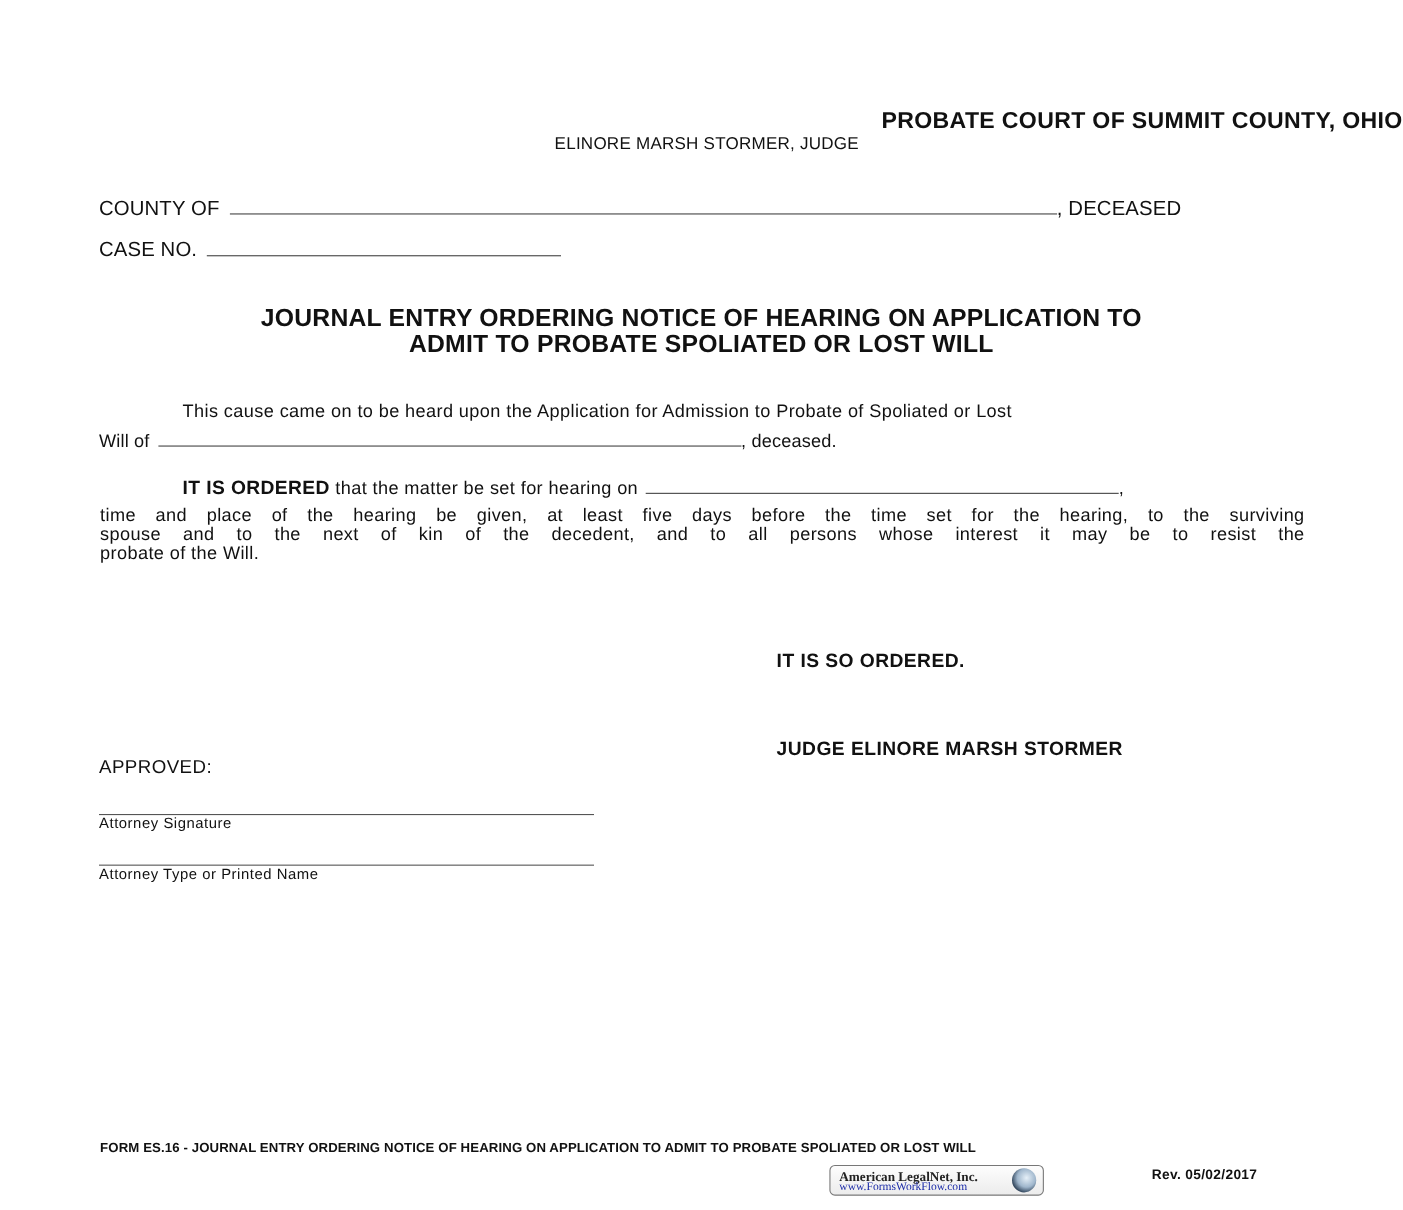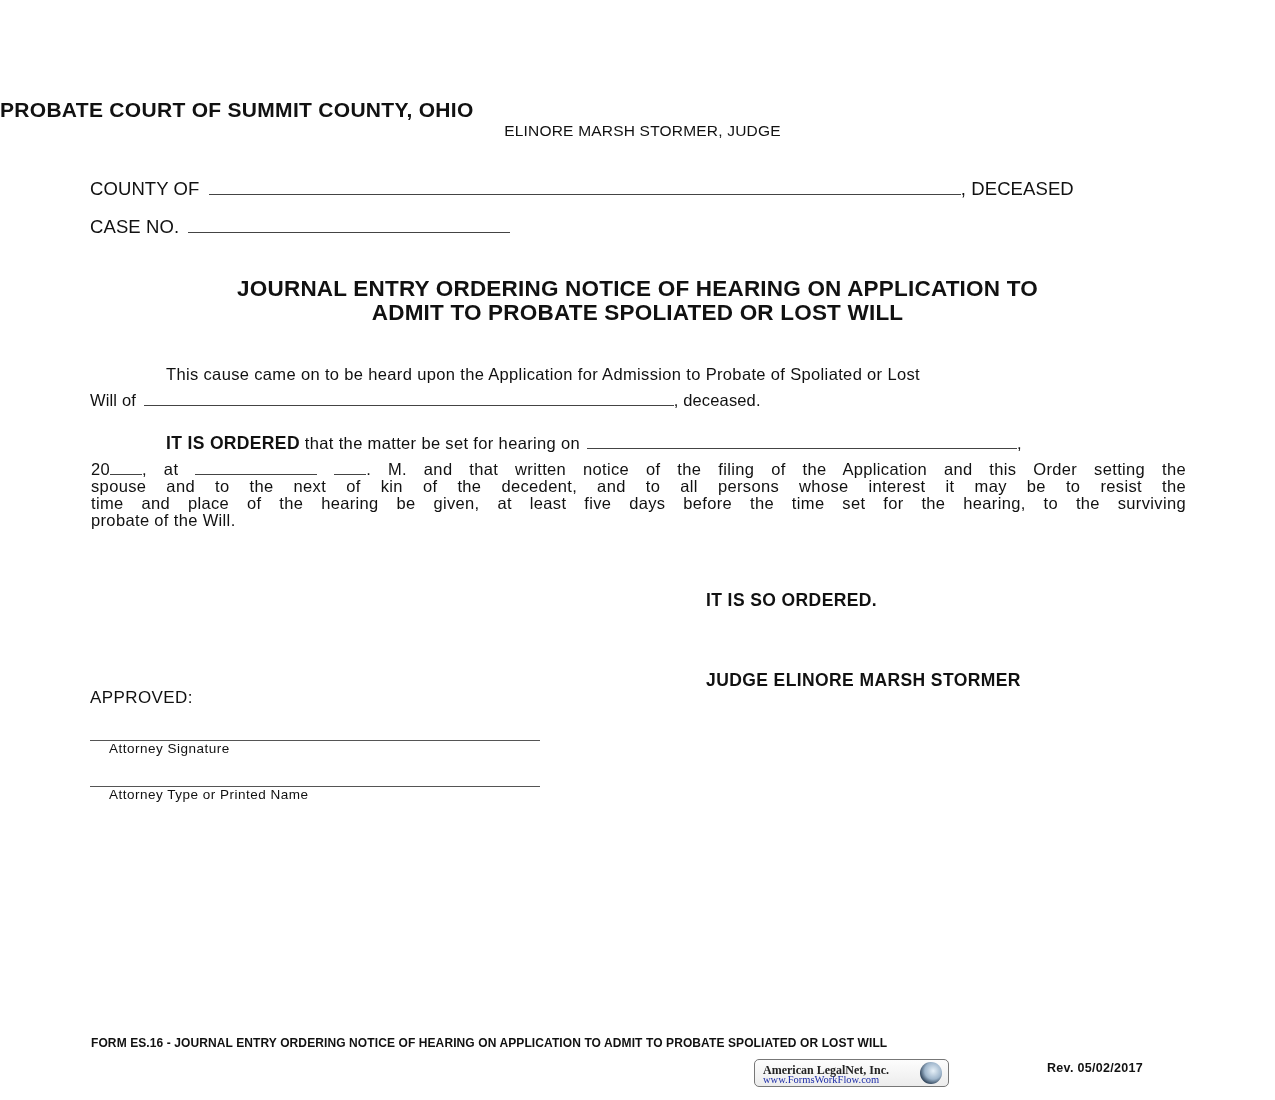--- a/index.html
+++ b/index.html
@@ -1,36 +1,36 @@
 <!DOCTYPE html>
 <html><head>
   <meta charset="utf-8">
   <style>
     html, body { margin: 0; padding: 0; background: #ffffff; }
     body {
       width: 1275px; height: 1100px; position: relative; overflow: hidden;
       font-family: "Liberation Sans", "DejaVu Sans", sans-serif; color: #111111;
     }
     .abs { position: absolute; white-space: nowrap; }
-    .court-title { left: 0; width: 1275px; top: 98px; text-align: left; font-size: 21px; font-weight: bold; letter-spacing: 0.3px; }
+    .court-title { left: 0; width: 1275px; top: 98px; text-align: right; font-size: 21px; font-weight: bold; letter-spacing: 0.3px; }
     .judge-sub { left: 5px; width: 1275px; top: 122px; text-align: center; font-size: 15.5px; letter-spacing: 0.2px; }
     .row { font-size: 18.5px; letter-spacing: 0.1px; }
     .uline { display: inline-block; border-bottom: 1.5px solid #444; height: 16px; vertical-align: baseline; }
     .doc-title { left: 0; width: 1275px; text-align: center; font-size: 22.5px; font-weight: bold; letter-spacing: 0.2px; }
     .para { font-size: 16.5px; letter-spacing: 0.15px; }
     .body-block {
       position: absolute; left: 91px; top: 461px; width: 1095px;
       font-size: 16.5px; line-height: 17px; text-align: justify; letter-spacing: 0.35px; white-space: normal;
     }
     .body-block .l { display: block; text-align: justify; text-align-last: justify; }
     .body-block .last { text-align-last: left; }
     .ordered-bold { font-weight: bold; font-size: 17.5px; }
     .sig-right { font-size: 17.5px; font-weight: bold; letter-spacing: 0.4px; margin-left: 16px; }
     .sig-line { position: absolute; left: 90px; width: 450px; border-top: 1.5px solid #555; }
-    .small-label { font-size: 13.5px; letter-spacing: 0.5px; margin-left: 19px; }
+    .small-label { font-size: 13.5px; letter-spacing: 0.5px; }
     .footer-form { left: 91px; top: 1036px; font-size: 12px; font-weight: bold; letter-spacing: 0.1px; }
     .rev { left: 1047px; top: 1061px; font-size: 12.5px; font-weight: bold; letter-spacing: 0.3px; }
     .badge {
       position: absolute; left: 754px; top: 1059px; width: 195px; height: 28px;
       border: 1px solid #777; border-radius: 5px; background: linear-gradient(#fdfdfd, #ececec);
       box-sizing: border-box;
     }
     .badge .name { position: absolute; left: 8px; top: 3px; font-family: Liberation Serif, serif; font-size: 12px; font-weight: bold; color: #222; }
     .badge .url { position: absolute; left: 8px; top: 14px; font-family: "Liberation Serif", serif; font-size: 10.5px; color: #1a2aa8; }
     .badge .globe {
@@ -62,23 +62,22 @@
   <span>Will of</span>
   <span class="uline" style="width:530px; margin-left:3px; height:14px;"></span><span>, deceased.</span>
 </div>
 
 <div class="abs para" style="left:166px; top:433px; letter-spacing:0.35px;">
   <span class="ordered-bold">IT IS ORDERED</span><span> that the matter be set for hearing on</span>
   <span class="uline" style="width:430px; margin-left:2px; height:14px;"></span><span>,</span>
 </div>
 
 <div class="body-block">
-  <span class="l"><span>20</span><span class="uline" style="width:32px; height:13px;"></span><span>, at</span> <span class="uline" style="width:122px; height:13px;"></span> <span class="uline" style="width:32px; height:13px;"></span><span>. M. and that written notice of the filing of the Application and this Order setting the</span></span>
+  <span class="l">time and place of the hearing be given, at least five days before the time set for the hearing, to the surviving</span>
   <span class="l">spouse and to the next of kin of the decedent, and to all persons whose interest it may be to resist the</span>
-  <span class="l">time and place of the hearing be given, at least five days before the time set for the hearing, to the surviving</span>
   <span class="l last">probate of the Will.</span>
 </div>
 
 <div class="abs sig-right" style="left:690px; top:590px;">IT IS SO ORDERED.</div>
 <div class="abs sig-right" style="left:690px; top:670px;">JUDGE ELINORE MARSH STORMER</div>
 
 <div class="abs" style="left:90px; top:688px; font-size:17px; letter-spacing:0.4px;">APPROVED:</div>
 <div class="sig-line" style="top:740px;"></div>
 <div class="abs small-label" style="left:90px; top:741px;">Attorney Signature</div>
 <div class="sig-line" style="top:786px;"></div>

